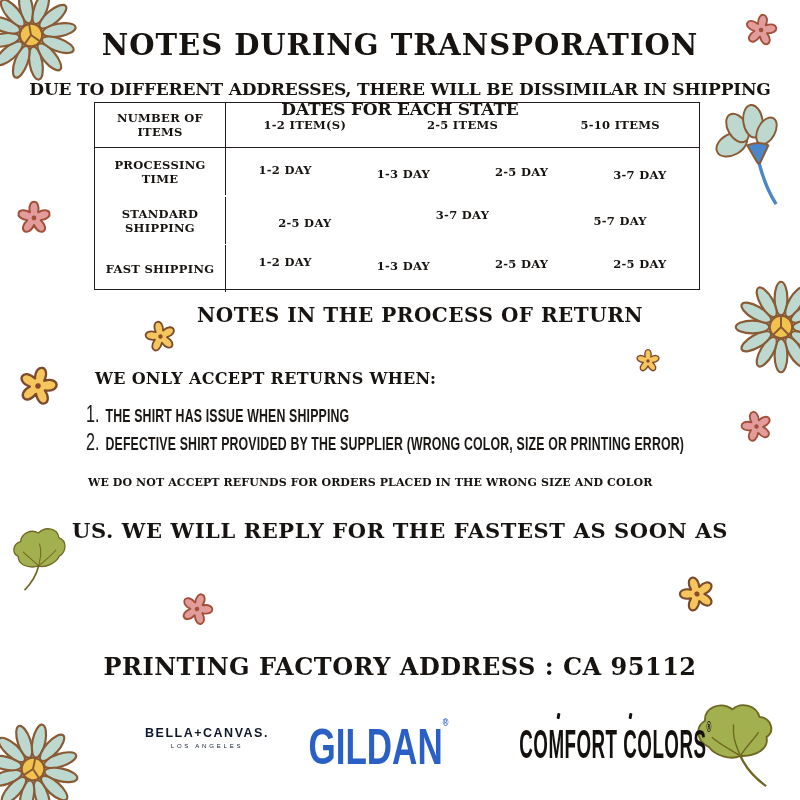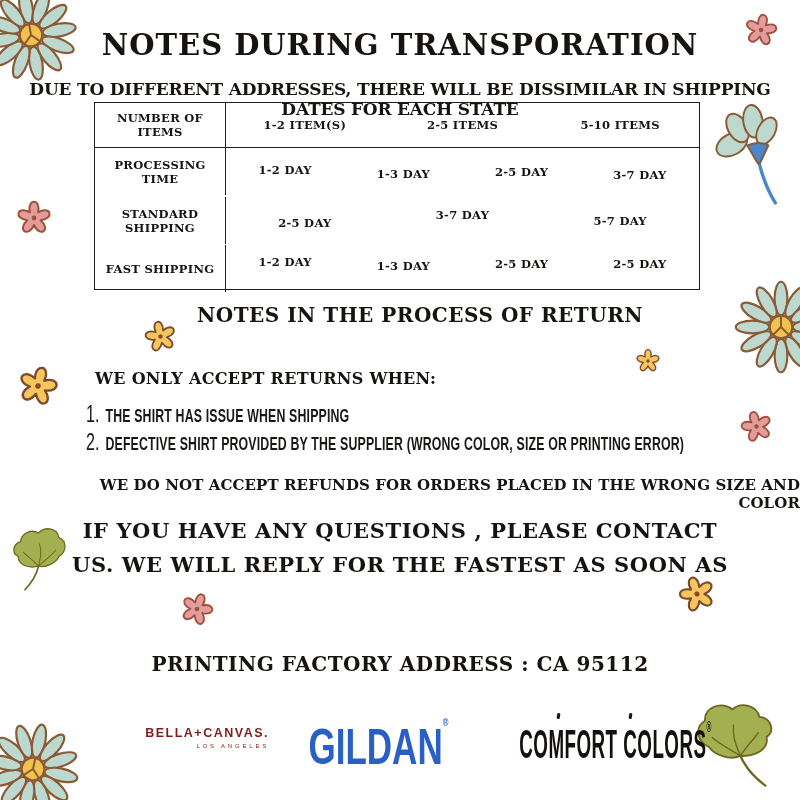--- a/index.html
+++ b/index.html
@@ -27,28 +27,28 @@
   .return-heading{top:303px;font-size:20px;letter-spacing:.5px;margin-left:40px;}
   .accept-heading{left:95px;top:369px;font-size:16px;letter-spacing:.3px;}
 
   .reason{left:86px;font-family:"Liberation Sans",sans-serif;font-weight:600;
           transform:scale(0.85,1.25);transform-origin:0 50%;white-space:nowrap;
           display:flex;align-items:baseline;gap:7px;color:#1b1714;}
   .reason-num{font-size:19px;font-weight:500;}
   .reason-text{font-size:14.5px;letter-spacing:.2px;}
   .reason1{top:403px;} .reason2{top:431px;}
 
-  .no-refund{left:96px;top:476px;font-size:15px;letter-spacing:.1px;text-align:right;}
+  .no-refund{left:88px;top:476px;font-size:11px;letter-spacing:.1px;}
 
   .contact{top:514px;font-size:21px;line-height:34px;letter-spacing:.6px;}
-  .factory{top:652px;font-size:20px;letter-spacing:.5px;}
+  .factory{top:652px;font-size:24px;letter-spacing:.5px;}
 
   
-  .bella{left:145px;top:726px;width:124px;text-align:right;
-         font-family:"Liberation Sans",sans-serif;color:#7f1d1d;}
+  .bella{left:145px;top:726px;width:124px;text-align:center;
+         font-family:"Liberation Sans",sans-serif;color:#0f172a;}
   .bella-name{font-size:12.5px;font-weight:700;letter-spacing:1.5px;white-space:nowrap;}
   .bella-sub{font-size:6px;font-weight:400;letter-spacing:2.8px;margin-top:3px;}
   .gildan{left:280px;top:716px;width:190px;text-align:center;white-space:nowrap;
           font-family:"Liberation Sans",sans-serif;font-weight:700;font-size:50px;
           transform:scale(0.7,1);transform-origin:center top;}
   .gildan sup{font-size:11px;vertical-align:38px;}
   .comfort{left:462px;top:719px;width:216px;text-align:center;white-space:nowrap;
            font-family:"Liberation Sans",sans-serif;font-weight:700;font-size:40px;
            color:#14100e;transform:scale(0.47,1);transform-origin:center top;
            letter-spacing:1px;}
@@ -202,21 +202,20 @@
     <span class="reason-text">THE SHIRT HAS ISSUE WHEN SHIPPING</span>
   </div>
   <div class="abs reason reason2">
     <span class="reason-num">2.</span>
     <span class="reason-text">DEFECTIVE SHIRT PROVIDED BY THE SUPPLIER (WRONG COLOR, SIZE OR PRINTING ERROR)</span>
   </div>
 
   <div class="abs groovy no-refund">WE DO NOT ACCEPT REFUNDS FOR ORDERS PLACED IN THE WRONG SIZE AND COLOR</div>
 
   <div class="abs center groovy contact">
-    <div>IF YOU HAVE ANY QUESTIONS , PLEASE CONTACT</div>
     <div>US. WE WILL REPLY FOR THE FASTEST AS SOON AS</div>
   </div>
 
   <div class="abs center groovy factory">PRINTING FACTORY ADDRESS : CA 95112</div>
 
   <div class="abs bella">
     <div class="bella-name">BELLA+CANVAS.</div>
     <div class="bella-sub">LOS ANGELES</div>
   </div>
 

